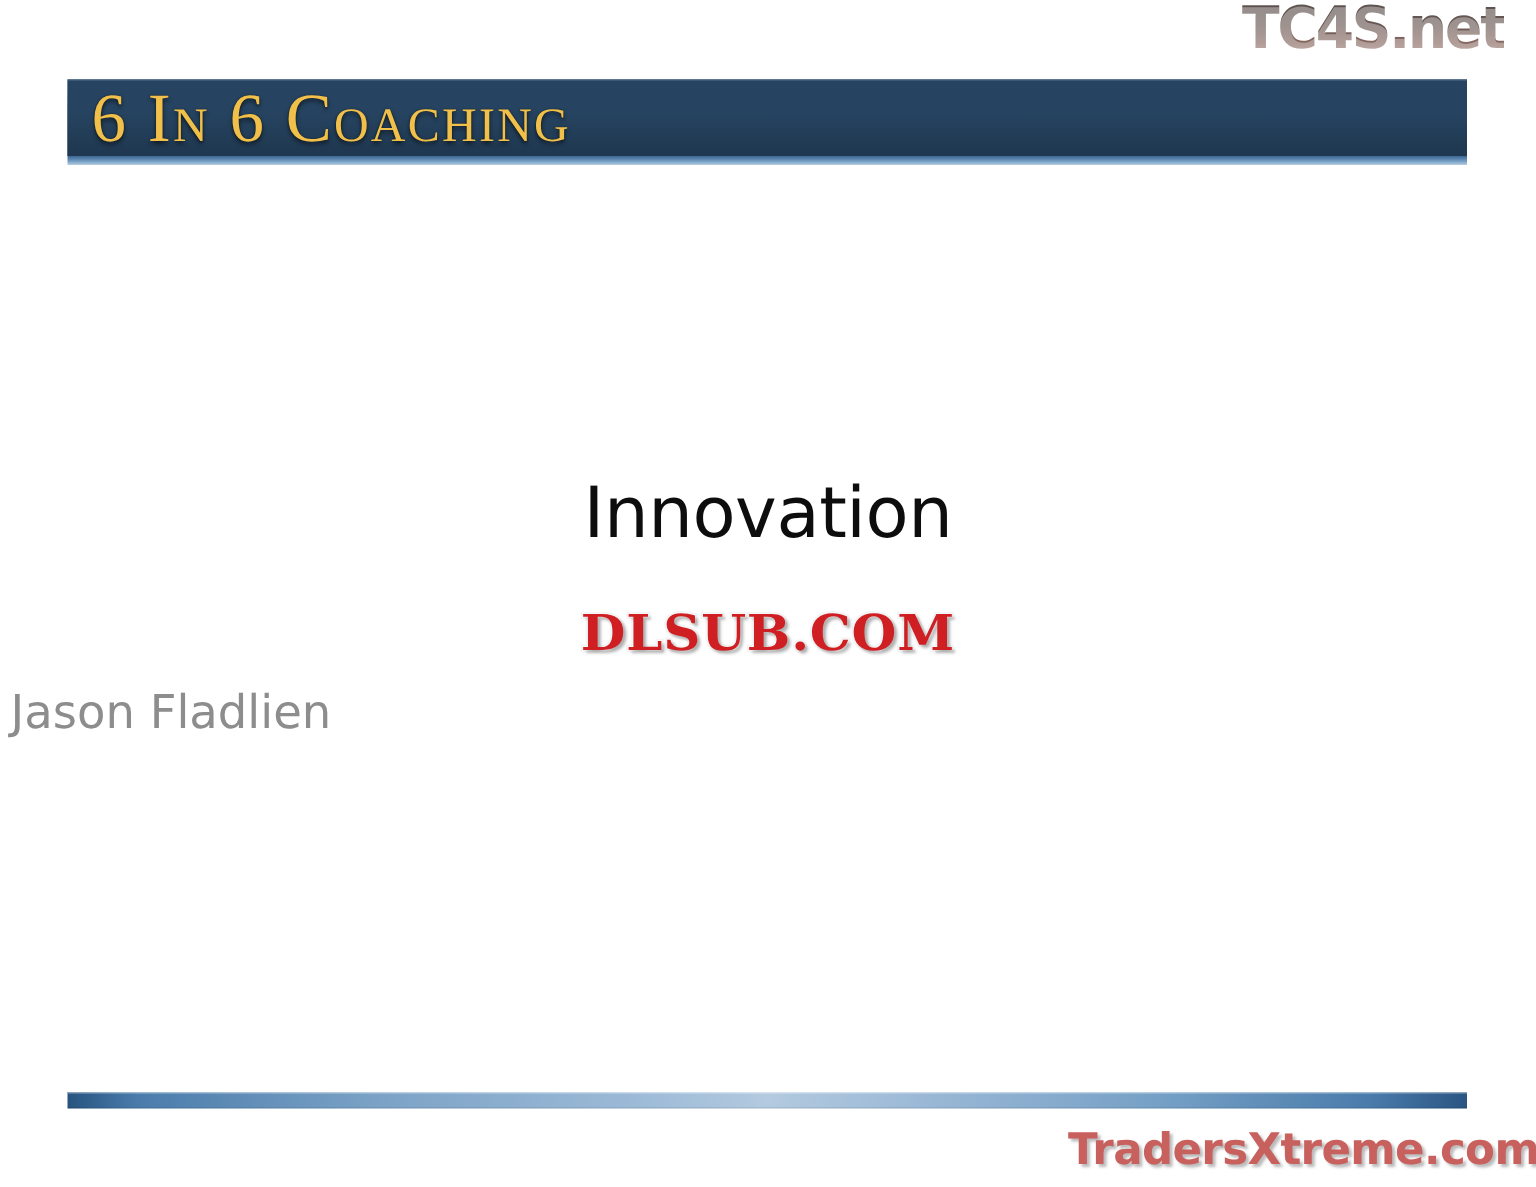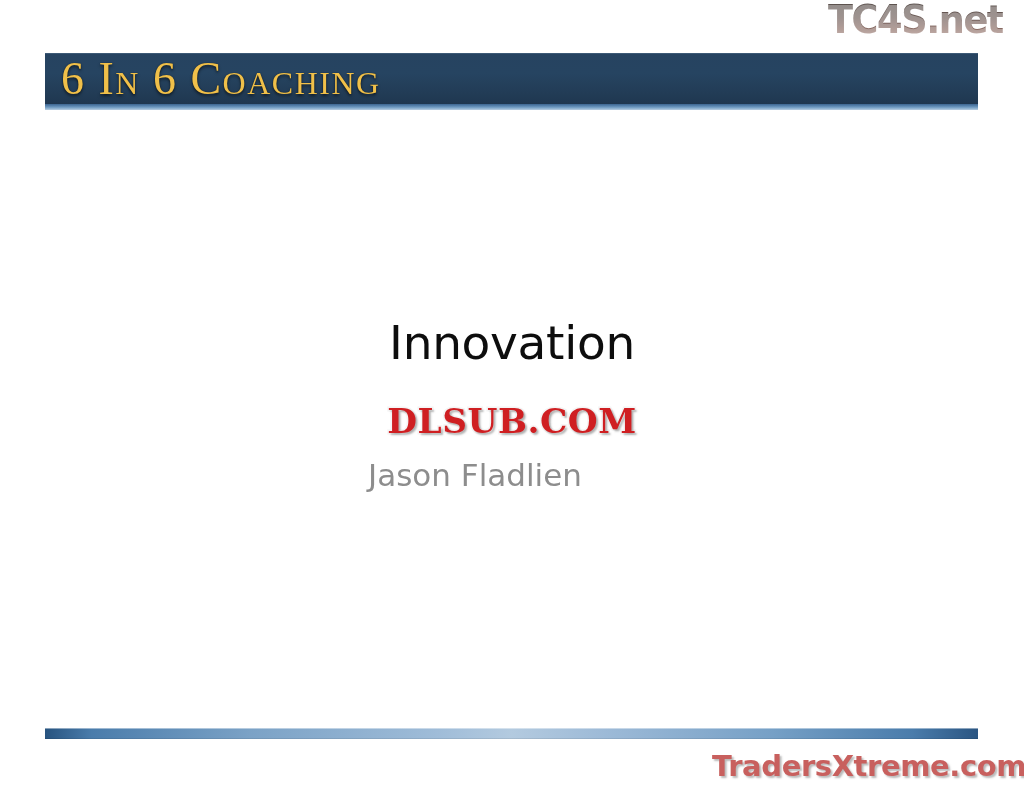--- a/index.html
+++ b/index.html
@@ -89,24 +89,24 @@
     text-align: center;
     font-family: "DejaVu Sans", sans-serif;
     font-weight: normal;
     font-size: 47px;
     line-height: 56px;
     color: #0d0d0d;
     letter-spacing: -0.3px;
   }
   .slide-subtitle {
     position: absolute;
-    left: 17px;
+    left: 7px;
     top: 345px;
     width: 916px;
-    text-align: center;
+    text-align: left;
     font-family: "DejaVu Sans", sans-serif;
     font-weight: normal;
     font-size: 31px;
     line-height: 40px;
     color: #8d8d8d;
   }
 
   
   .dlsub-watermark {
     position: absolute;

